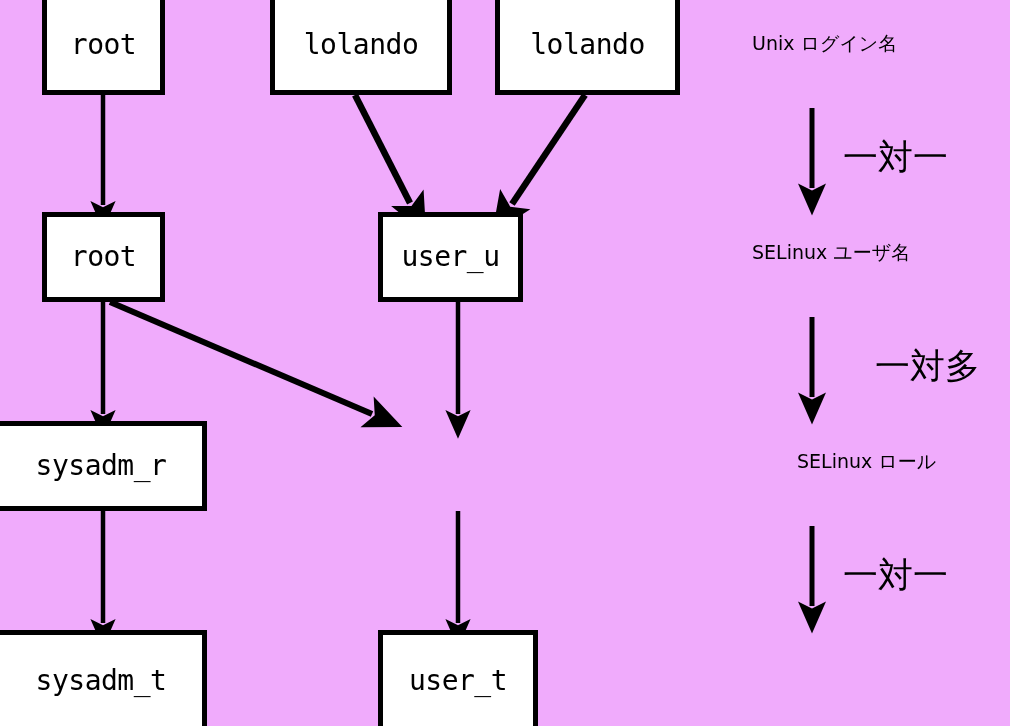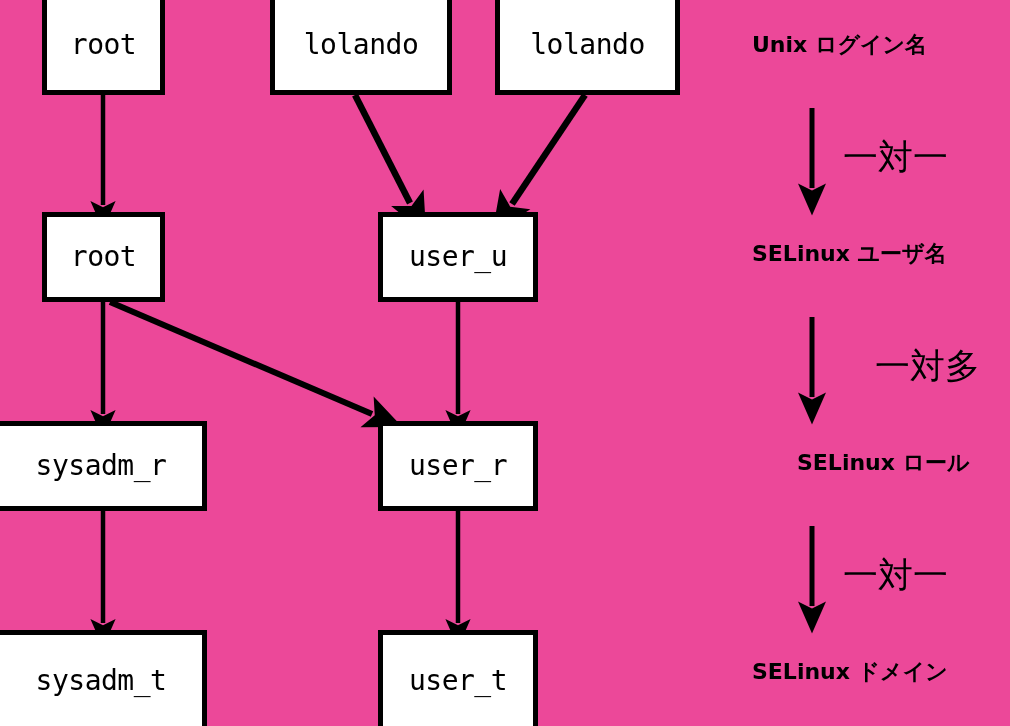--- a/index.html
+++ b/index.html
@@ -7,21 +7,21 @@
     padding: 0;
     background: #ffffff;
   }
   body {
     font-family: "DejaVu Sans", "Liberation Sans", sans-serif;
   }
   #canvas {
     position: relative;
     width: 1010px;
     height: 726px;
-    background: #ec4899;
+    background: #f0abfc;
     overflow: hidden;
   }
   #diagram-svg {
     position: absolute;
     top: 0;
     left: 0;
     width: 1010px;
     height: 726px;
   }
   .node-box {
@@ -37,22 +37,22 @@
     font-family: "DejaVu Sans Mono", "Liberation Mono", monospace;
     font-size: 28px;
     color: #000000;
     line-height: 1;
     letter-spacing: -0.5px;
     white-space: nowrap;
   }
   .legend-title {
     position: absolute;
     font-family: "DejaVu Sans", "Liberation Sans", sans-serif;
-    font-weight: bold;
-    font-size: 22px;
+    font-weight: normal;
+    font-size: 19px;
     color: #000000;
     white-space: nowrap;
     line-height: 1;
   }
   .legend-cardinality {
     position: absolute;
     font-family: "DejaVu Sans", "Liberation Sans", sans-serif;
     font-size: 35px;
     color: #000000;
     white-space: nowrap;
@@ -98,40 +98,36 @@
   <div class="node-box" style="left:270px; top:-5px; width:182px; height:100px;">
     <span class="node-label">lolando</span>
   </div>
   <div class="node-box" style="left:495px; top:-5px; width:185px; height:100px;">
     <span class="node-label">lolando</span>
   </div>
 
   <div class="node-box" style="left:42px; top:212px; width:123px; height:90px;">
     <span class="node-label">root</span>
   </div>
-  <div class="node-box" style="left:378px; top:212px; width:160px; height:90px;">
+  <div class="node-box" style="left:378px; top:212px; width:145px; height:90px;">
     <span class="node-label">user_u</span>
   </div>
 
   <div class="node-box" style="left:-5px; top:421px; width:212px; height:90px;">
     <span class="node-label">sysadm_r</span>
-  </div>
-  <div class="node-box" style="left:378px; top:421px; width:160px; height:90px;">
-    <span class="node-label">user_r</span>
   </div>
 
   <div class="node-box" style="left:-5px; top:630px; width:212px; height:101px;">
     <span class="node-label">sysadm_t</span>
   </div>
   <div class="node-box" style="left:378px; top:630px; width:160px; height:101px;">
     <span class="node-label">user_t</span>
   </div>
 
   <div class="legend-title" style="left:752px; top:34px;">Unix ログイン名</div>
   <div class="legend-title" style="left:752px; top:243px;">SELinux ユーザ名</div>
   <div class="legend-title" style="left:797px; top:452px;">SELinux ロール</div>
-  <div class="legend-title" style="left:752px; top:661px;">SELinux ドメイン</div>
 
   <div class="legend-cardinality" style="left:843px; top:140px;">一対一</div>
   <div class="legend-cardinality" style="left:843px; top:349px;margin-left:32px;">一対多</div>
   <div class="legend-cardinality" style="left:843px; top:558px;">一対一</div>
 
 </div>
 
 </body></html>

